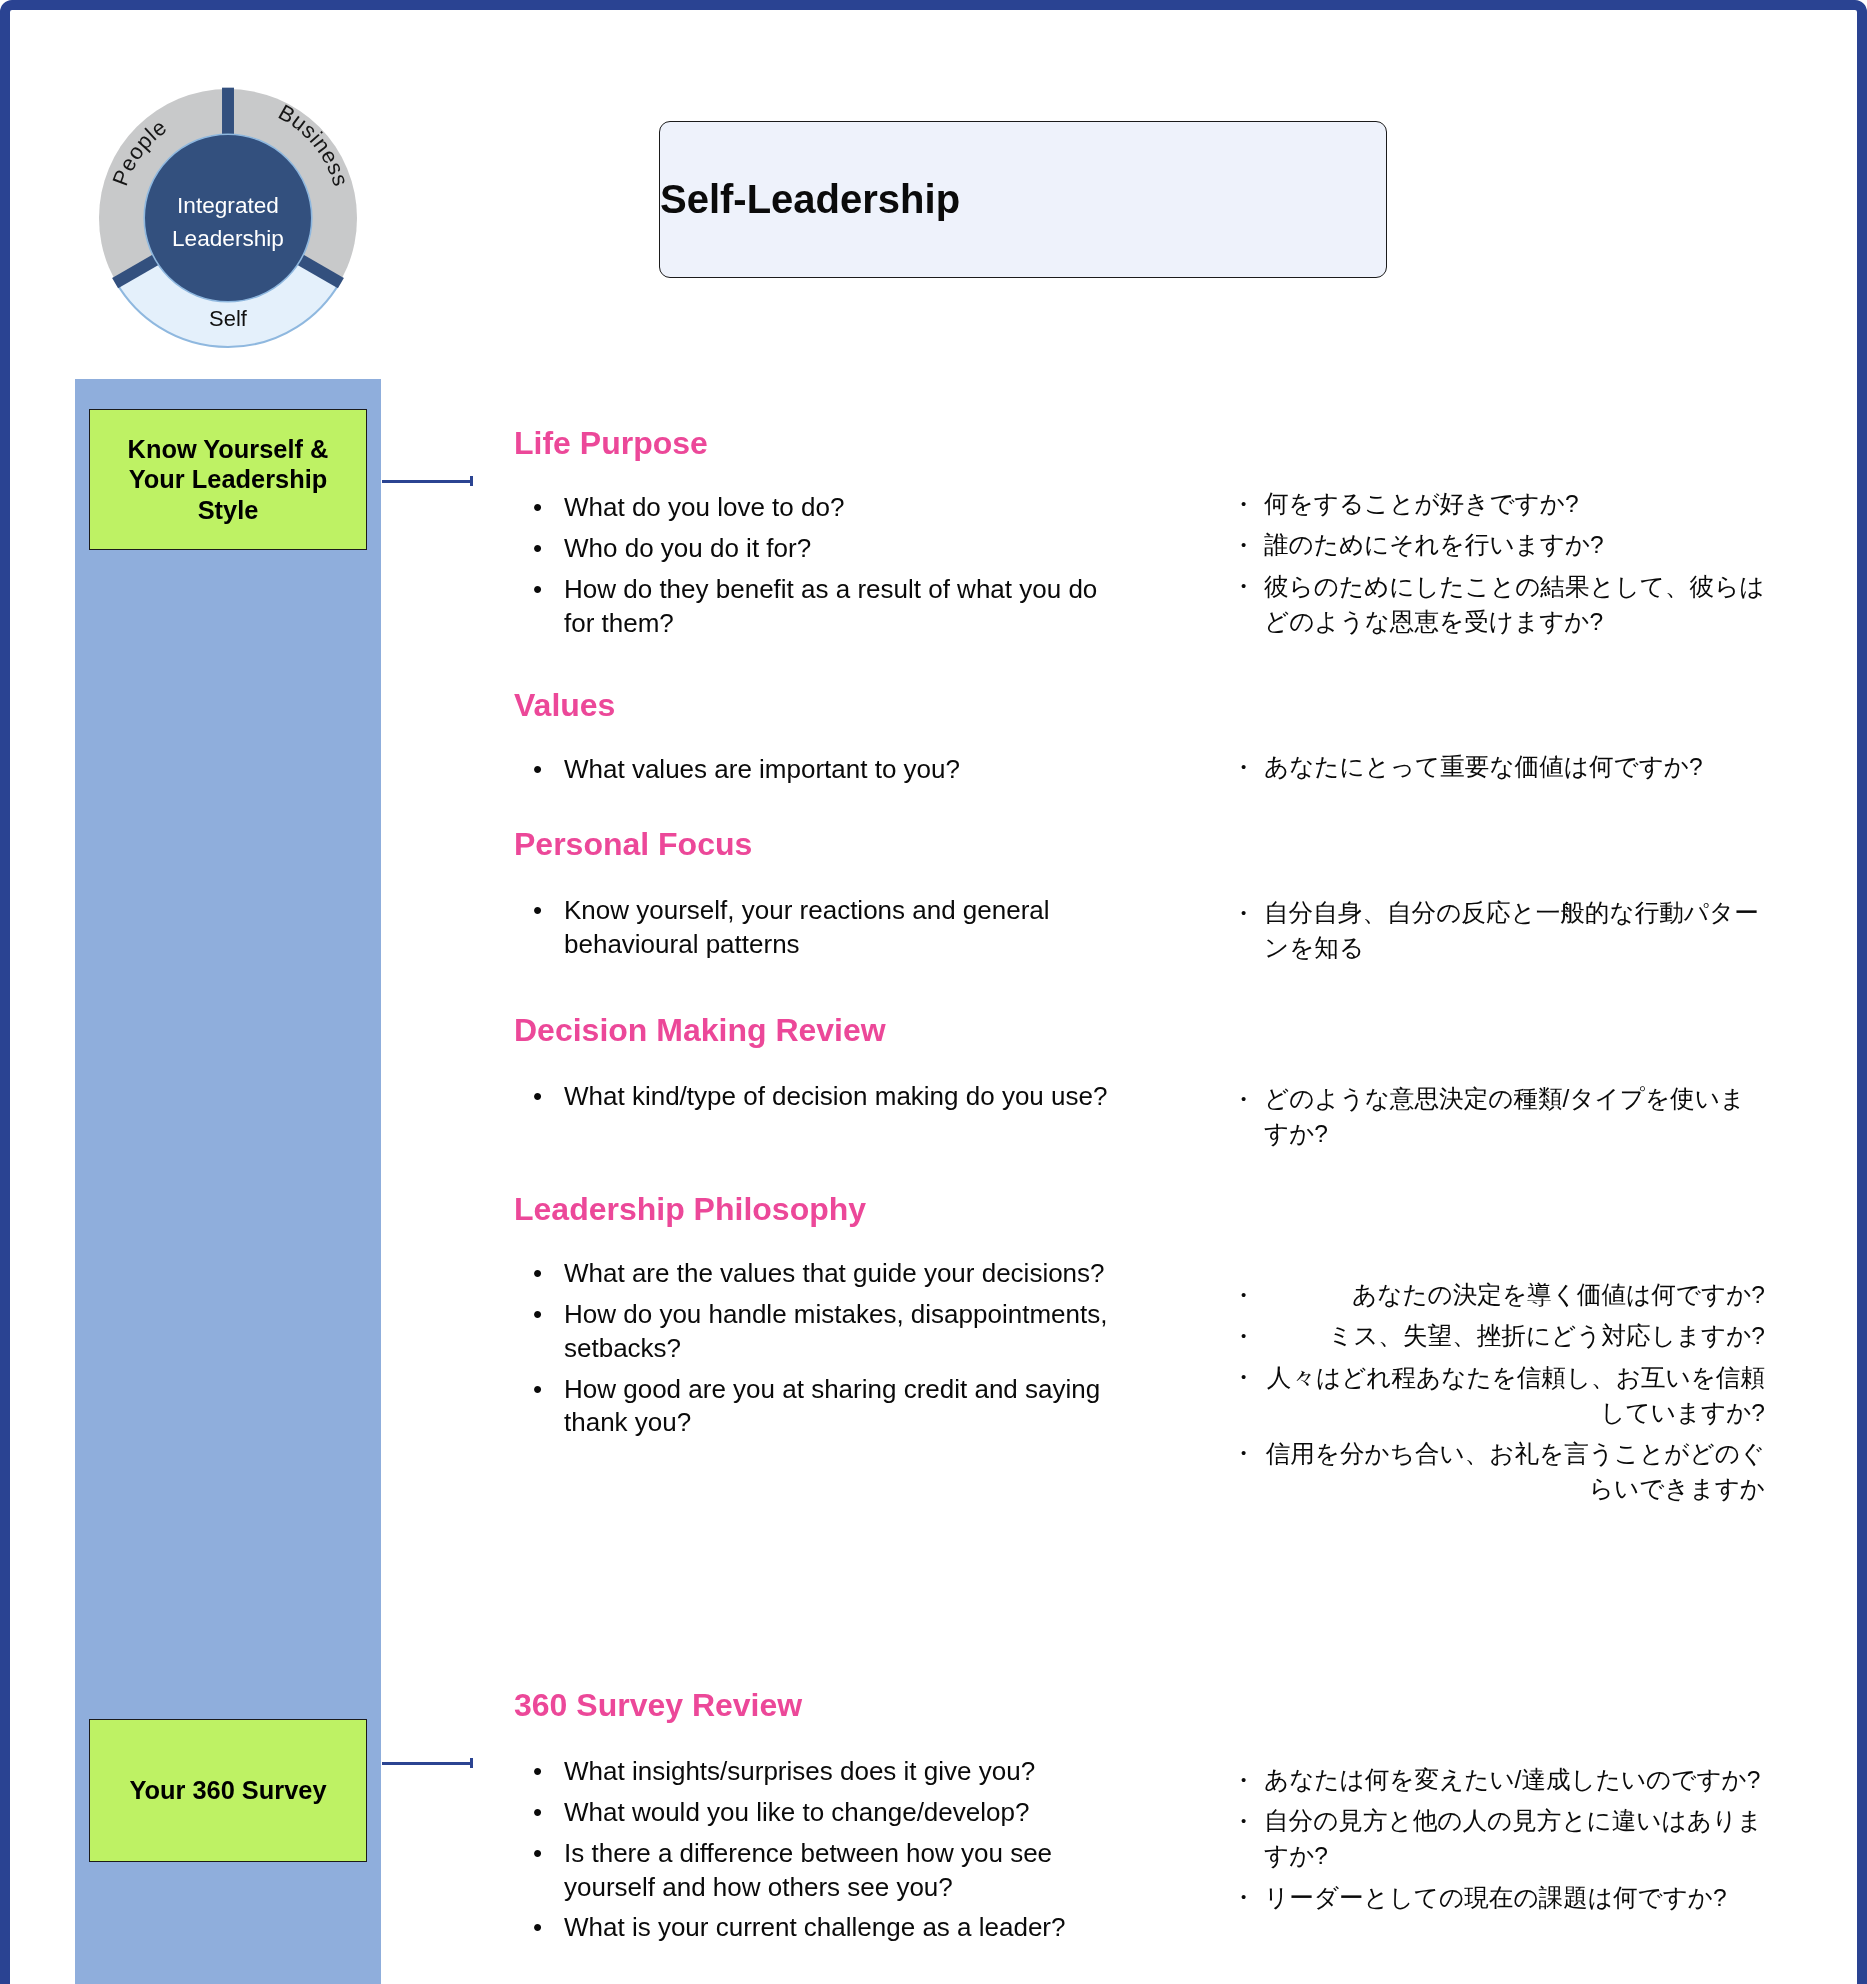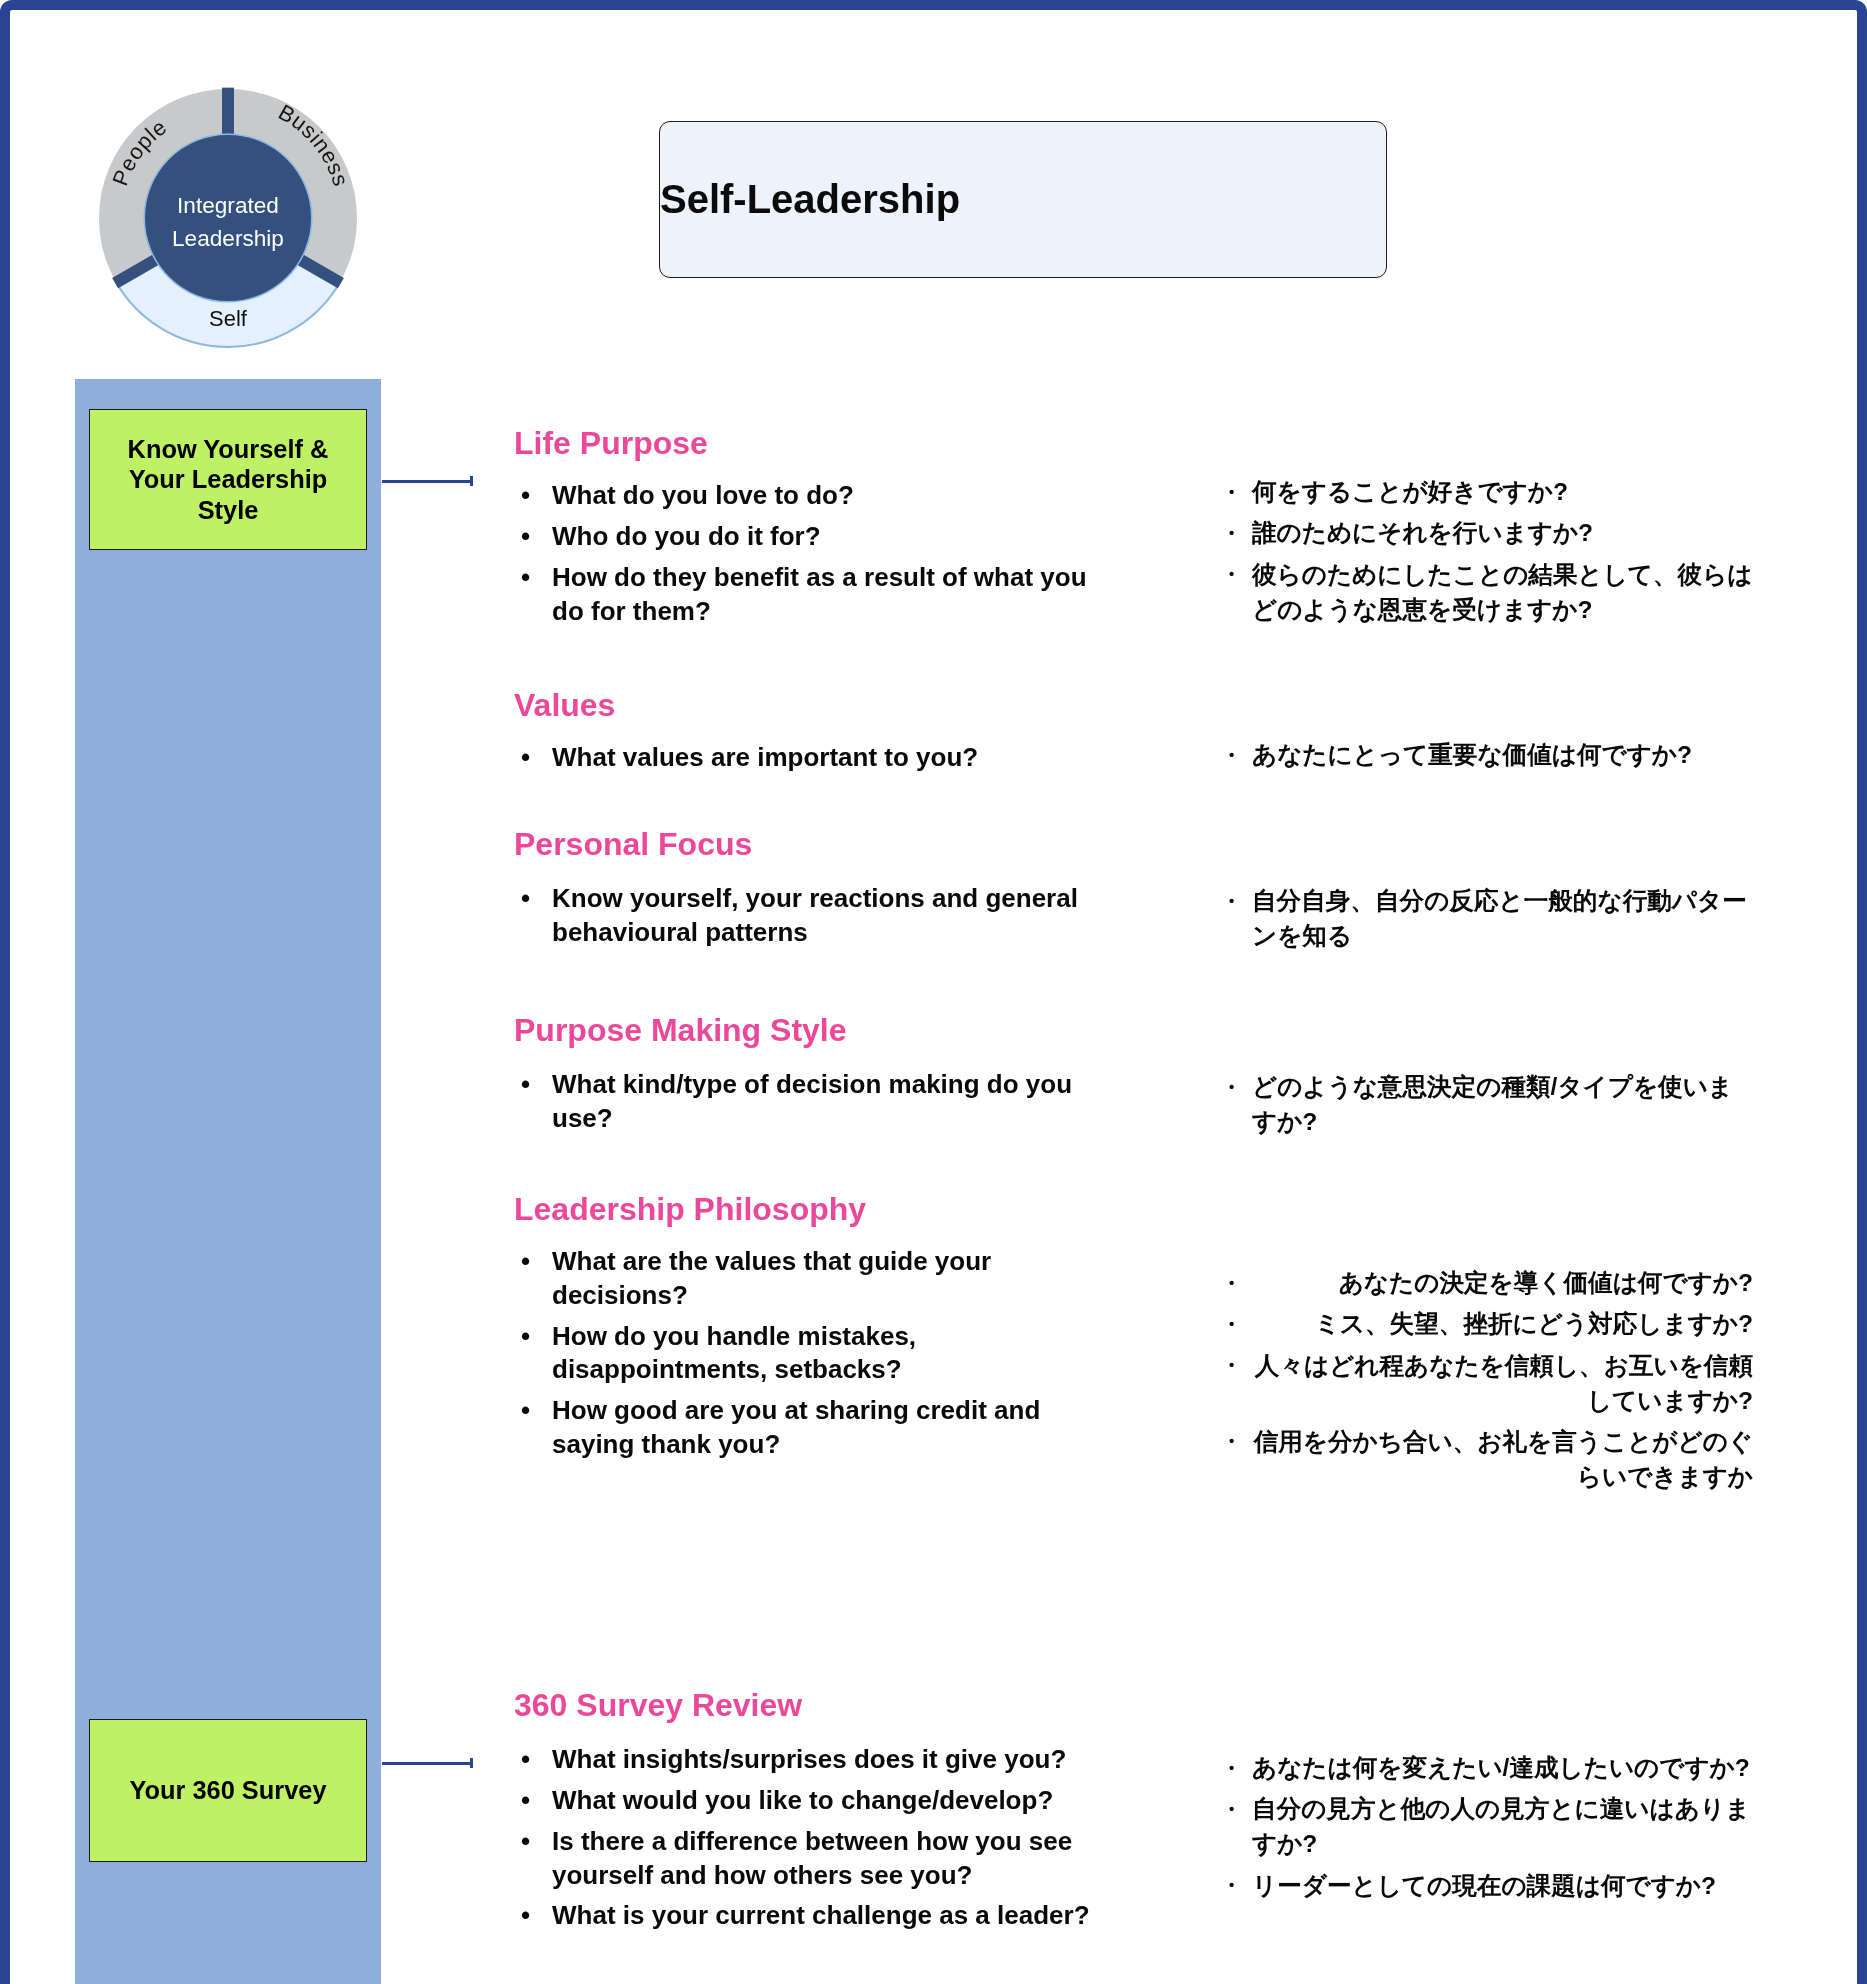--- a/index.html
+++ b/index.html
@@ -40,21 +40,21 @@
   .connector.c1{top:480px;}
   .connector.c2{top:1762px;}
   
   .section{position:absolute;left:0;width:1867px;}
   .s1{top:425px;} .s2{top:687px;} .s3{top:826px;}
   .s4{top:1012px;} .s5{top:1191px;} .s6{top:1687px;}
   .sec-header{
     position:absolute;left:514px;top:0;font-size:32px;font-weight:bold;
     color:#ec4899;white-space:nowrap;
   }
-  ul{list-style:none;margin:0;padding:0;position:absolute;font-weight:bold;}
+  ul{list-style:none;margin:12px;padding:0;position:absolute;}
   .en-list{left:514px;width:595px;}
   .jp-list{left:1225px;width:528px;}
   .en-list li{
     position:relative;padding-left:38px;font-size:26px;line-height:1.30;
     margin-bottom:7.1px;color:#0a0a0a;
   }
   .en-list li::before{content:"\2022";position:absolute;left:7.1px;top:0;}
   .jp-list li{
     position:relative;padding-left:27px;font-size:24.6px;line-height:1.42;
     margin-bottom:6.4px;color:#0a0a0a;
@@ -141,21 +141,21 @@
 
   <li>Know yourself, your reactions and general behavioural patterns</li>
     </ul>
   <ul class="jp-list">
 
   <li>自分自身、自分の反応と一般的な行動パターンを知る</li>
     </ul>
 </div>
 
 <div class="section s4">
-  <div class="sec-header">Purpose Making Style</div>
+  <div class="sec-header">Decision Making Review</div>
   <ul class="en-list">
 
   <li>What kind/type of decision making do you use?</li>
     </ul>
   <ul class="jp-list">
 
   <li>どのような意思決定の種類/タイプを使いますか?</li>
     </ul>
 </div>
 

